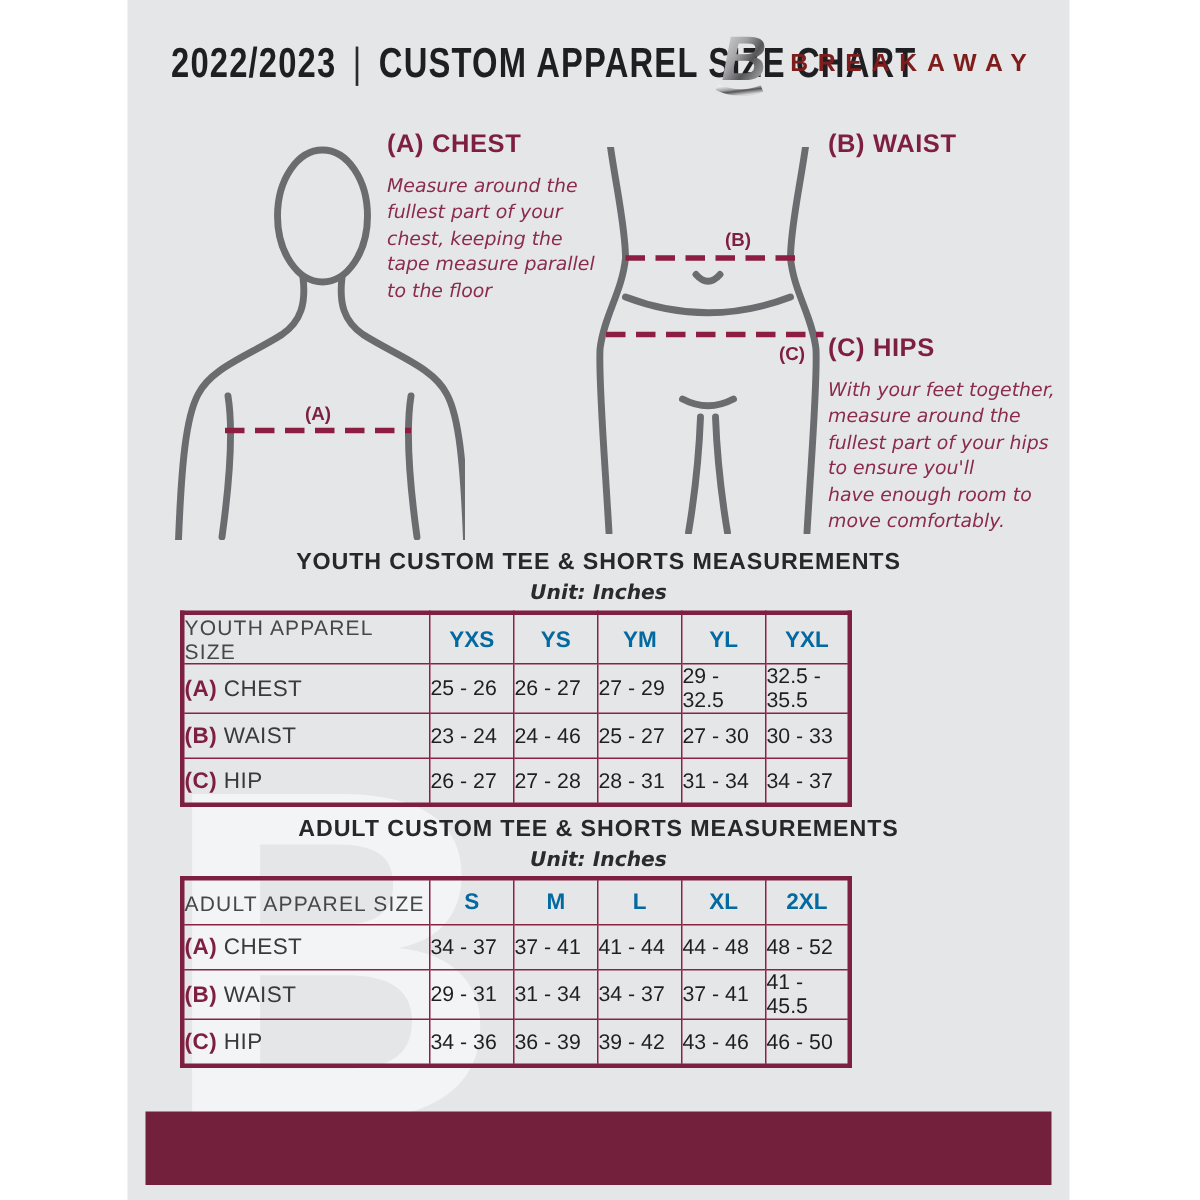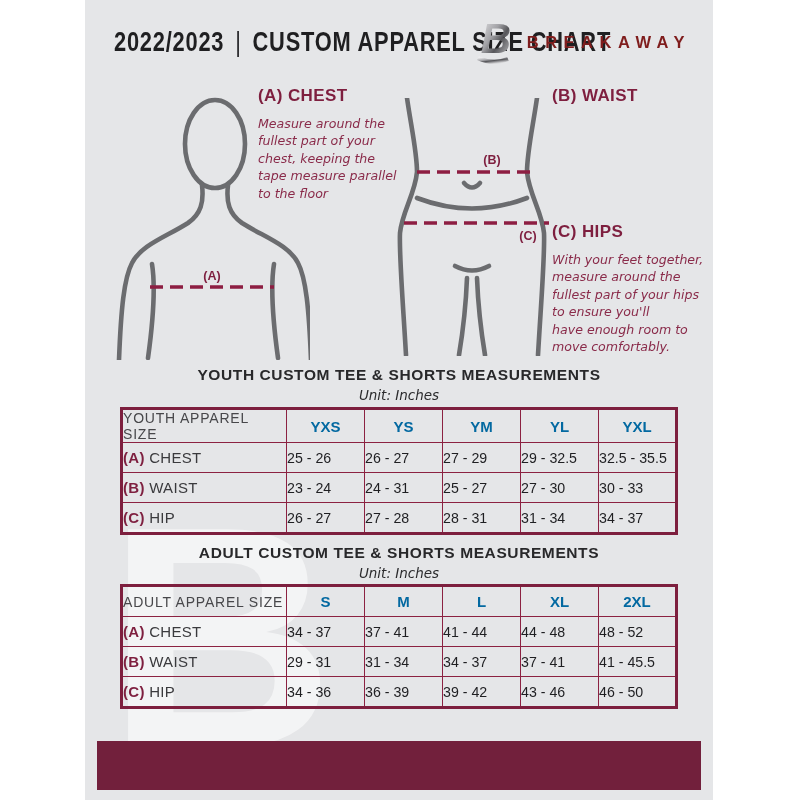--- a/index.html
+++ b/index.html
@@ -19,24 +19,24 @@
   .fig{stroke:#6b6c6f;stroke-width:4.6;fill:none;stroke-linecap:round;}
   .dash{stroke:#8d1e42;stroke-width:3.6;fill:none;stroke-dasharray:13 7;}
   .mk{font-family:"Liberation Sans",sans-serif;font-weight:700;font-size:12.5px;fill:#7e1f3f;}
   .measure-block{position:absolute;z-index:1;}
   .measure-block h4{margin:0 0 9px 0;font-size:17px;font-weight:700;letter-spacing:0.4px;color:#7e1f3f;}
   .measure-block p{margin:0;font-family:"DejaVu Sans",sans-serif;font-style:italic;font-size:12.6px;line-height:1.38;color:#8a2b4a;white-space:pre-line;}
 
   
   .sec-head{position:absolute;left:0;right:0;text-align:center;z-index:1;}
   .sec-head .t{font-size:15.5px;font-weight:700;letter-spacing:0.6px;color:#28282a;}
-  .sec-head .u{font-family:"DejaVu Sans",sans-serif;font-style:italic;font-size:13.5px;color:#2b2b2d;margin-top:3px;}
-
-  
-  table.size{position:absolute;left:35px;width:558px;border-collapse:collapse;table-layout:fixed;z-index:1;}
+  .sec-head .u{font-family:"DejaVu Sans",sans-serif;font-style:italic;font-size:13.5px;color:#2b2b2d;margin-top:3px;font-weight:bold;}
+
+  
+  table.size{position:absolute;left:35px;width:448px;border-collapse:collapse;table-layout:fixed;z-index:1;}
   table.size th,table.size td{border:1.8px solid #8c2242;height:29px;padding:0;}
   table.size{border:3px solid #7d1f3e;}
   th.label-head{width:163px;text-align:left;padding-left:13px;font-weight:400;font-size:14px;letter-spacing:0.8px;color:#47474a;}
   th.size-head{font-weight:700;font-size:15px;color:#0369a1;text-align:center;}
   td.row-label{text-align:left;padding-left:13px;font-size:15px;color:#3a3a3d;letter-spacing:0.3px;}
   td.row-label .marker{font-weight:700;color:#7e1f3f;}
   td.val{text-align:left;font-size:14.2px;color:#1f1f22;margin-left:23px;}
 
   
   .footer-bar{position:absolute;left:12px;top:741px;width:604px;height:49px;background:#72203c;z-index:2;}
@@ -128,21 +128,21 @@
           <td class="row-label"><span class="marker">(A)</span><span class="lbl"> CHEST</span></td>
           <td class="val">25 - 26</td>
           <td class="val">26 - 27</td>
           <td class="val">27 - 29</td>
           <td class="val">29 - 32.5</td>
           <td class="val">32.5 - 35.5</td>
         </tr>
         <tr>
           <td class="row-label"><span class="marker">(B)</span><span class="lbl"> WAIST</span></td>
           <td class="val">23 - 24</td>
-          <td class="val">24 - 31</td>
+          <td class="val">24 - 46</td>
           <td class="val">25 - 27</td>
           <td class="val">27 - 30</td>
           <td class="val">30 - 33</td>
         </tr>
         <tr>
           <td class="row-label"><span class="marker">(C)</span><span class="lbl"> HIP</span></td>
           <td class="val">26 - 27</td>
           <td class="val">27 - 28</td>
           <td class="val">28 - 31</td>
           <td class="val">31 - 34</td>

